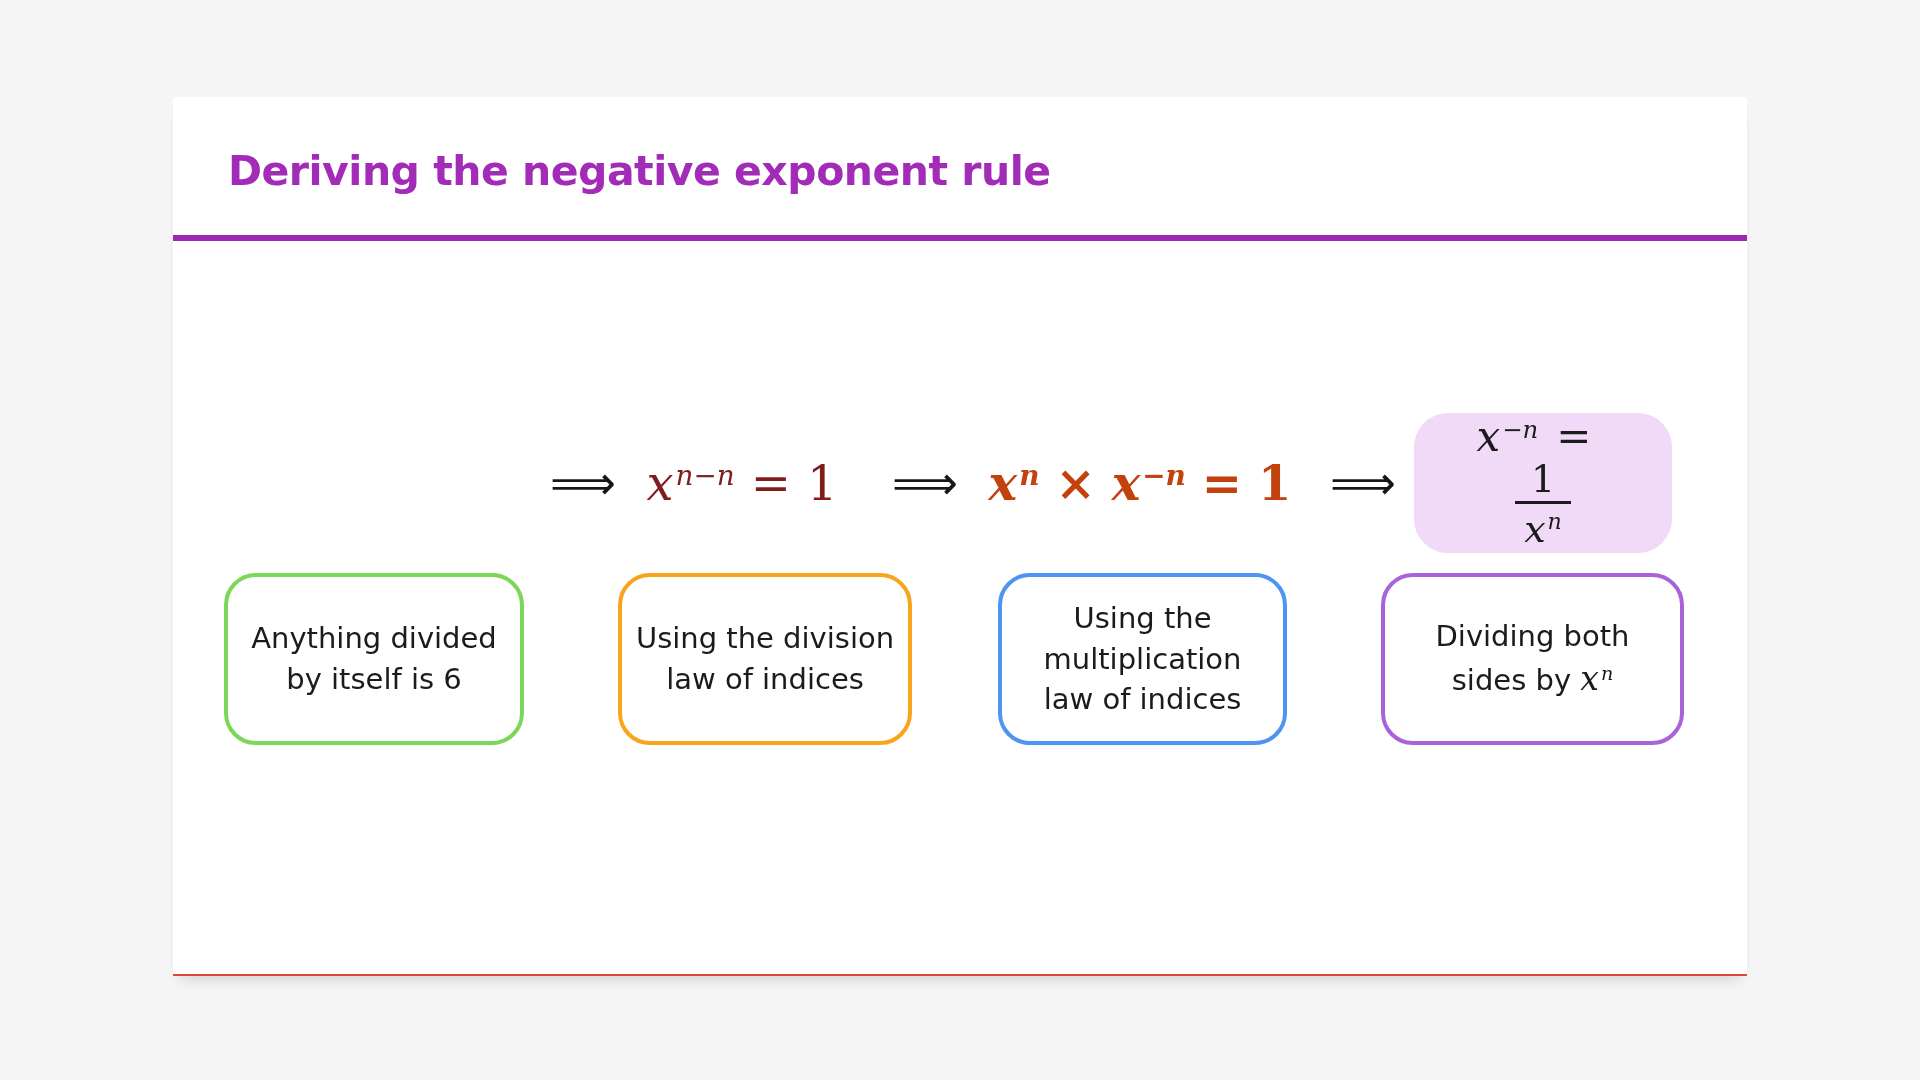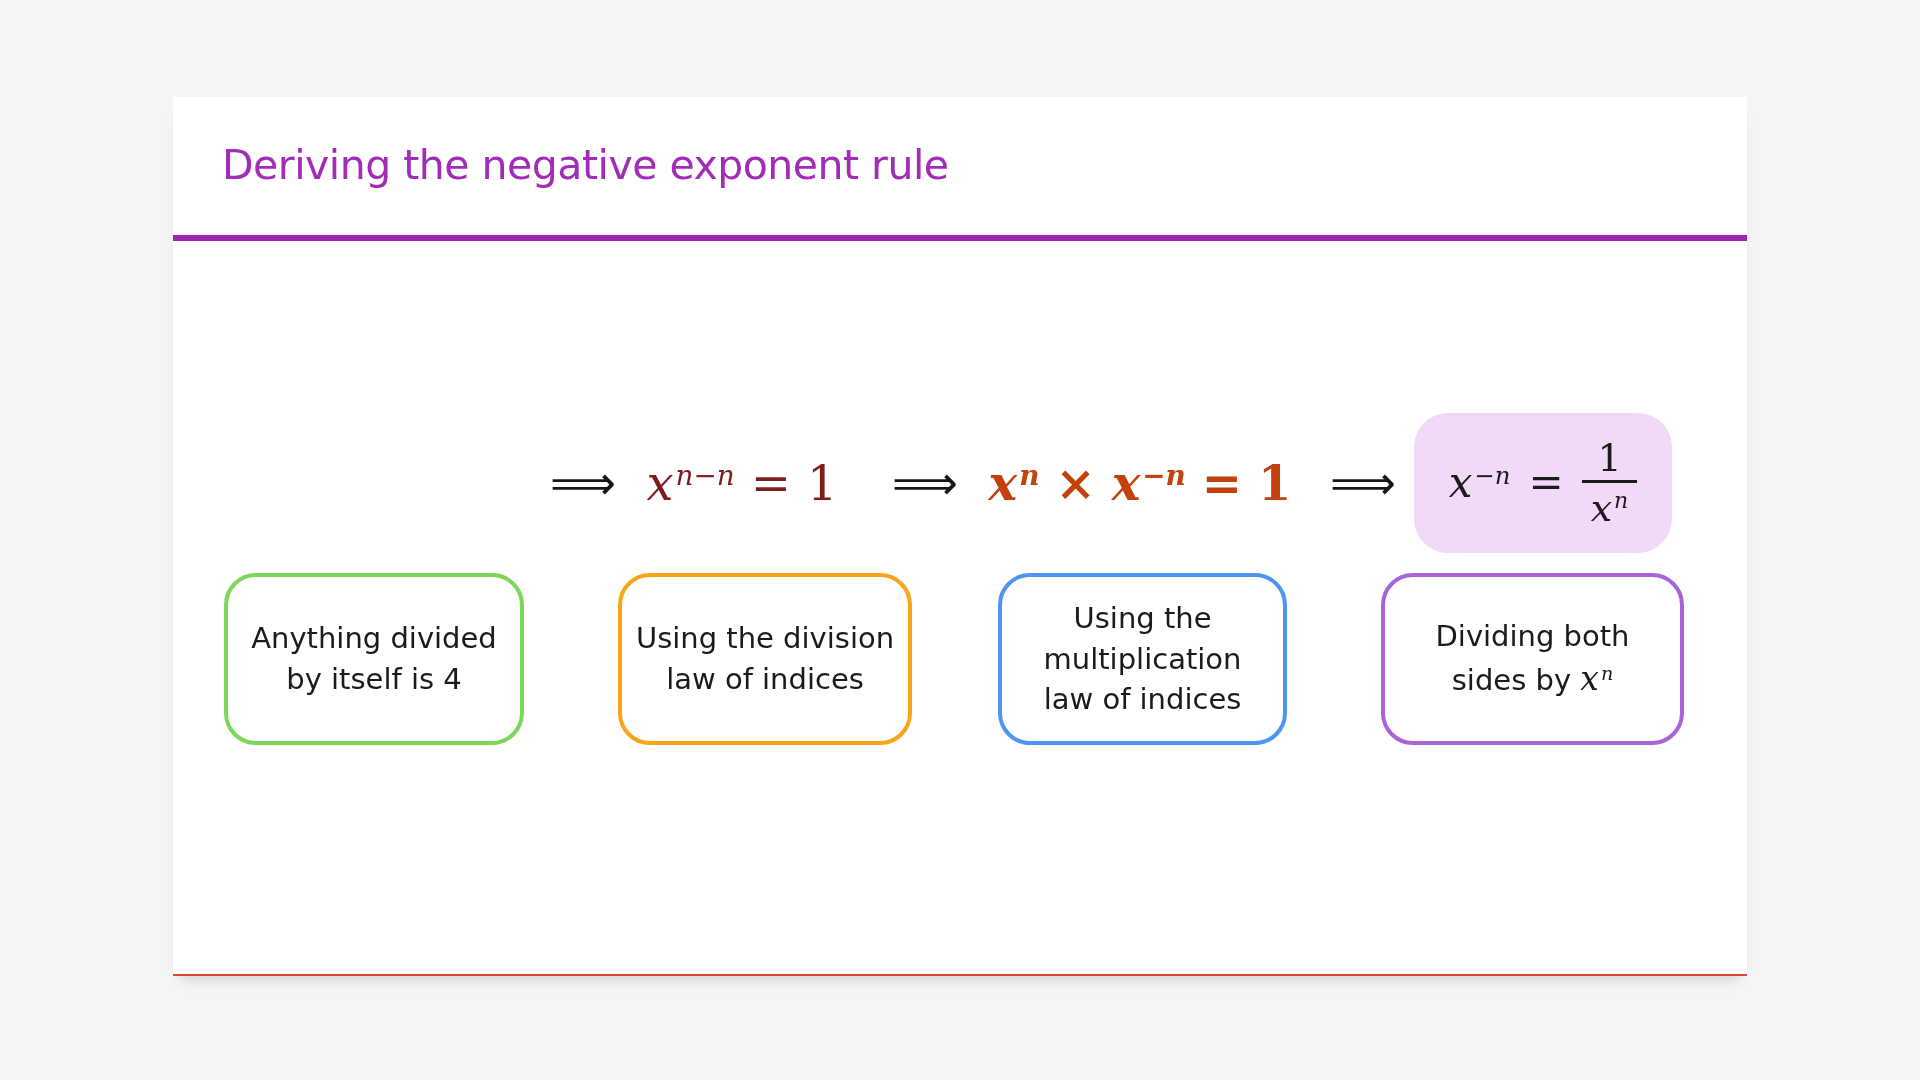--- a/index.html
+++ b/index.html
@@ -8,22 +8,22 @@
     background:#F5F5F6;
     font-family:"DejaVu Sans","Liberation Sans",sans-serif;
   }
   .card{
     position:absolute;left:173px;top:97px;width:1574px;height:877px;
     background:#FFFFFF;
     border-bottom:2px solid #E0452F;
     box-shadow:0 10px 14px -8px rgba(0,0,0,.18);
   }
   .title{
-    position:absolute;left:49px;top:44px;margin:0;
-    font-size:41px;font-weight:400;letter-spacing:-0.5px;color:#A22BB8;line-height:1.2;
+    position:absolute;left:49px;top:44px;margin:6px;
+    font-size:41px;font-weight:700;letter-spacing:-0.5px;color:#A22BB8;line-height:1.2;
   }
   .rule{position:absolute;left:0;top:138px;width:100%;height:6px;background:#9D27B1;}
 
   
   .eq{
     position:absolute;top:386px;transform:translate(-50%,-50%);
     font-family:"DejaVu Serif","Liberation Serif",serif;
     font-size:48px;line-height:1;white-space:nowrap;
   }
   .eq .var{font-style:italic;}
@@ -43,21 +43,21 @@
   .arrow-1{left:410px;}
   .arrow-2{left:752px;}
   .arrow-3{left:1190px;}
 
   
   .result{
     position:absolute;left:1241px;top:316px;width:258px;height:140px;
     background:#F1D9F8;border-radius:34px;
     display:flex;align-items:center;justify-content:center;
     font-family:"DejaVu Serif","Liberation Serif",serif;
-    font-size:42px;color:#1B1B1B;line-height:1;
+    font-size:42px;color:#1B1B1B;line-height:1;flex-direction:column;
   }
   .result .var{font-style:italic;}
   .result .rel{margin:0 18px;}
   .frac{display:inline-block;text-align:center;vertical-align:middle;}
   .frac .fnum{display:block;font-size:38px;line-height:1.12;padding:0 9px;}
   .frac .fden{display:block;border-top:3px solid #1B1B1B;font-size:38px;line-height:1.12;padding:4px 9px 0;}
   .frac .var{font-style:italic;}
 
   
   .cap{
@@ -94,21 +94,21 @@
   <div class="result">
       <span><span class="var">x</span><sup>−n</sup><span class="rel">=</span></span>
       <span class="frac">
         <span class="fnum">1</span>
         <span class="fden"><span class="var">x</span><sup>n</sup></span>
       </span>
     </div>
 
   <div class="cap cap-1">
     <div>Anything divided</div>
-    <div>by itself is 4</div>
+    <div>by itself is 6</div>
   </div>
 
   <div class="cap cap-2">
     <div>Using the division</div>
     <div>law of indices</div>
   </div>
 
   <div class="cap cap-3">
     <div>Using the</div>
     <div>multiplication</div>

